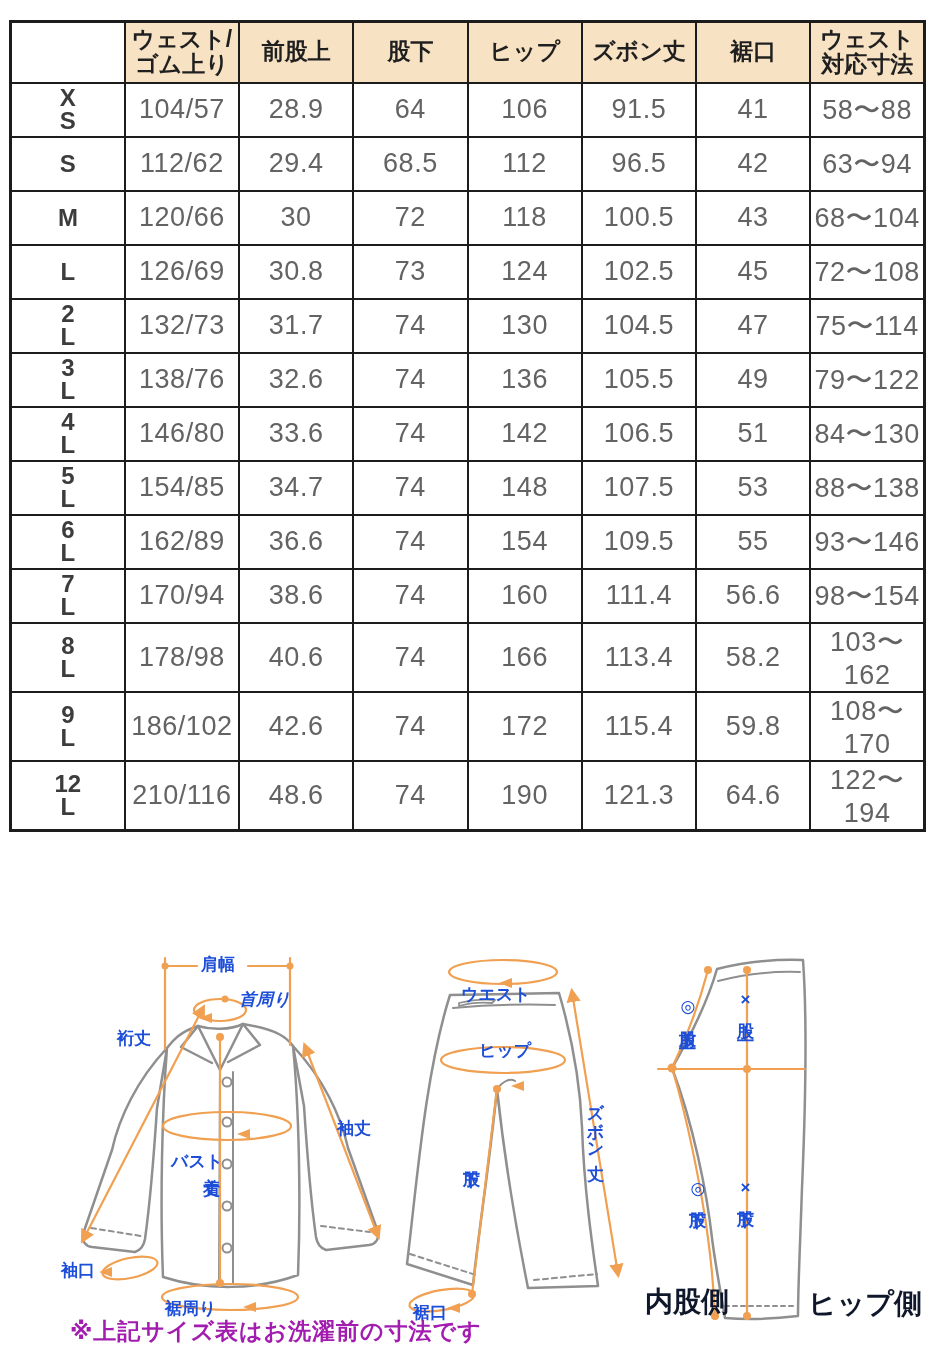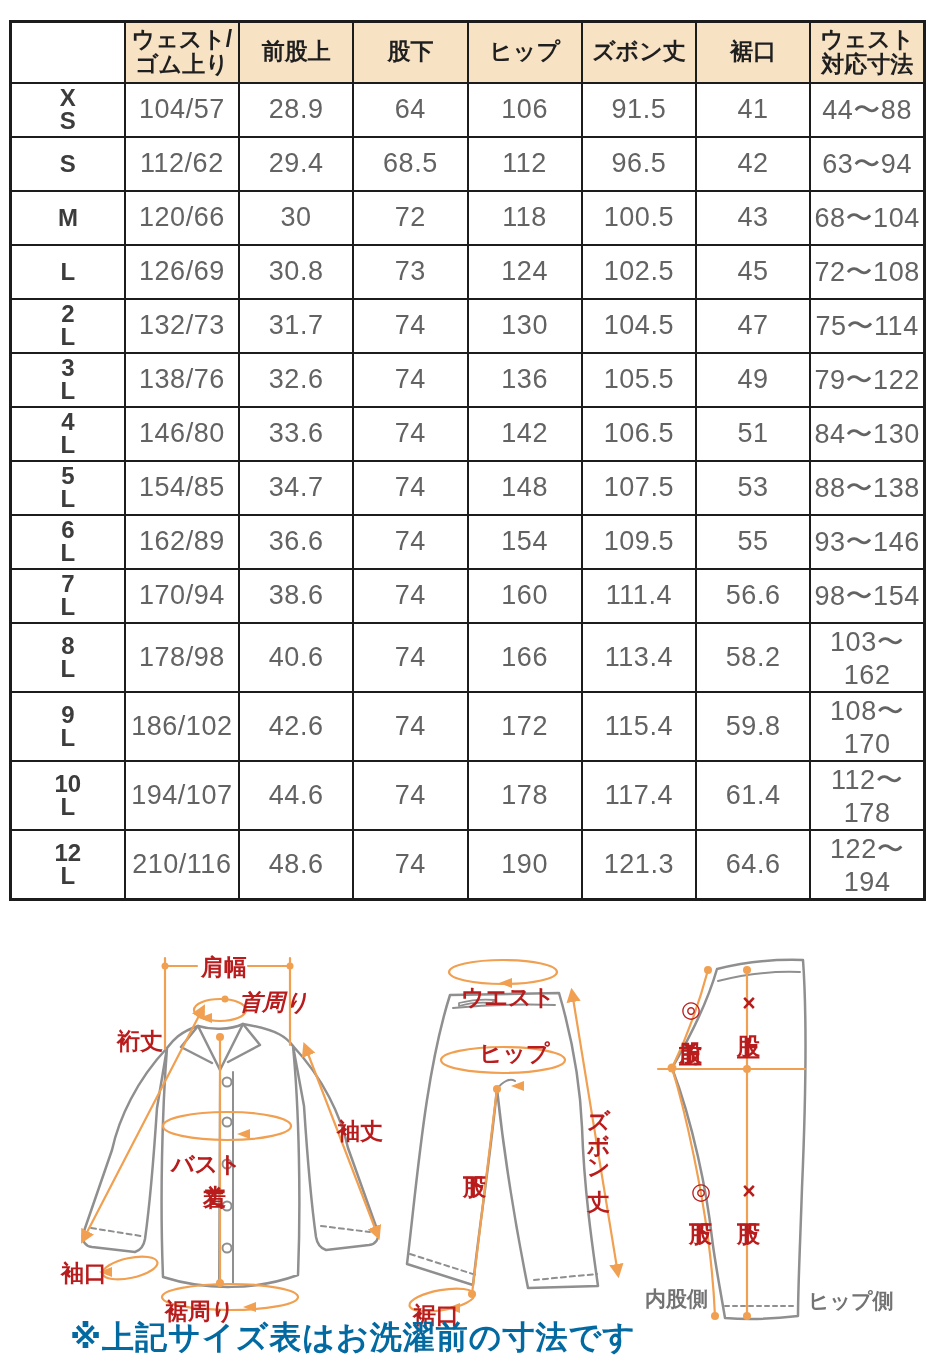--- a/index.html
+++ b/index.html
@@ -25,28 +25,28 @@
   .size-table thead th.corner { background:#ffffff; }
   .size-table tbody td { height:54px; background:#ffffff; }
   .size-table tbody td.val { font-size:27px; color:#636363; letter-spacing:0.5px; }
   .size-table tbody td.size {
     font-size:24px; color:#3c3c3c; line-height:0.95; font-weight:bold; padding-top:1px;
   }
   
   .diagram { position:absolute; }
   .diagram svg { position:absolute; left:0; top:0; }
   .dlbl {
-    position:absolute; font-size:23px; font-weight:bold; color:#b91c1c;
+    position:absolute; font-size:17px; font-weight:bold; color:#1d4ed8;
     white-space:nowrap; line-height:1;
   }
   .vlbl { writing-mode:vertical-rl; text-orientation:upright; letter-spacing:1px; }
-  .glbl { color:#737373; font-size:21px; }
+  .glbl { color:#0f172a; font-size:28px; }
   .note {
-    position:absolute; left:70px; top:1316px; font-size:32px; font-weight:bold;
-    color:#0369a1; letter-spacing:1px;
+    position:absolute; left:70px; top:1316px; font-size:23px; font-weight:bold;
+    color:#a21caf; letter-spacing:1px;
   }
 </style>
 </head>
 <body>
 
 <table class="size-table">
   <thead>
     <tr id="header-row">
         <th class="corner"></th>
         <th>ウェスト/<br>ゴム上り</th>
@@ -60,21 +60,21 @@
   </thead>
   <tbody id="size-rows">
       <tr>
         <td class="size">X<br>S</td>
         <td class="val">104/57</td>
         <td class="val">28.9</td>
         <td class="val">64</td>
         <td class="val">106</td>
         <td class="val">91.5</td>
         <td class="val">41</td>
-        <td class="val">44〜88</td>
+        <td class="val">58〜88</td>
       </tr>
       <tr>
         <td class="size">S</td>
         <td class="val">112/62</td>
         <td class="val">29.4</td>
         <td class="val">68.5</td>
         <td class="val">112</td>
         <td class="val">96.5</td>
         <td class="val">42</td>
         <td class="val">63〜94</td>
@@ -171,30 +171,20 @@
       </tr>
       <tr>
         <td class="size">9<br>L</td>
         <td class="val">186/102</td>
         <td class="val">42.6</td>
         <td class="val">74</td>
         <td class="val">172</td>
         <td class="val">115.4</td>
         <td class="val">59.8</td>
         <td class="val">108〜170</td>
-      </tr>
-      <tr>
-        <td class="size">10<br>L</td>
-        <td class="val">194/107</td>
-        <td class="val">44.6</td>
-        <td class="val">74</td>
-        <td class="val">178</td>
-        <td class="val">117.4</td>
-        <td class="val">61.4</td>
-        <td class="val">112〜178</td>
       </tr>
       <tr>
         <td class="size">12<br>L</td>
         <td class="val">210/116</td>
         <td class="val">48.6</td>
         <td class="val">74</td>
         <td class="val">190</td>
         <td class="val">121.3</td>
         <td class="val">64.6</td>
         <td class="val">122〜194</td>

